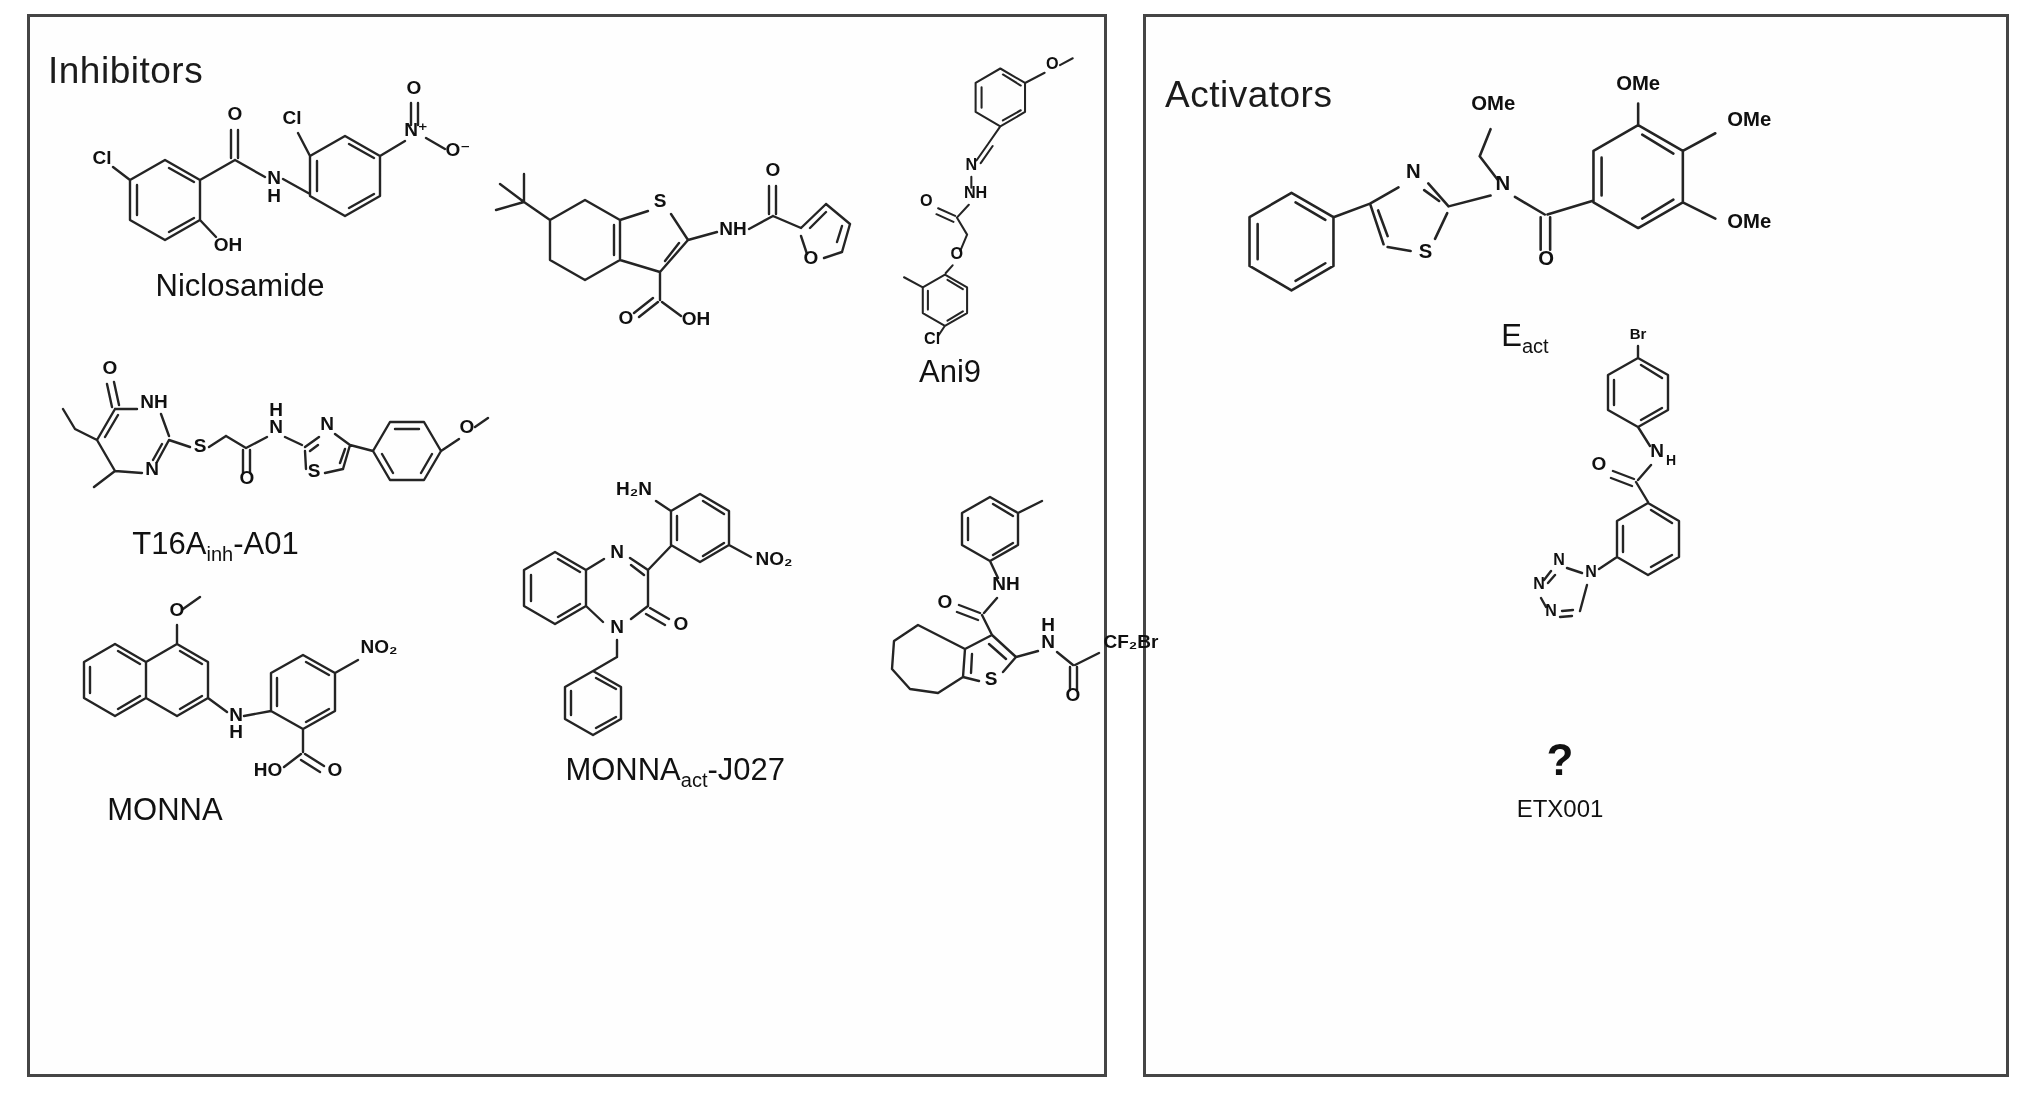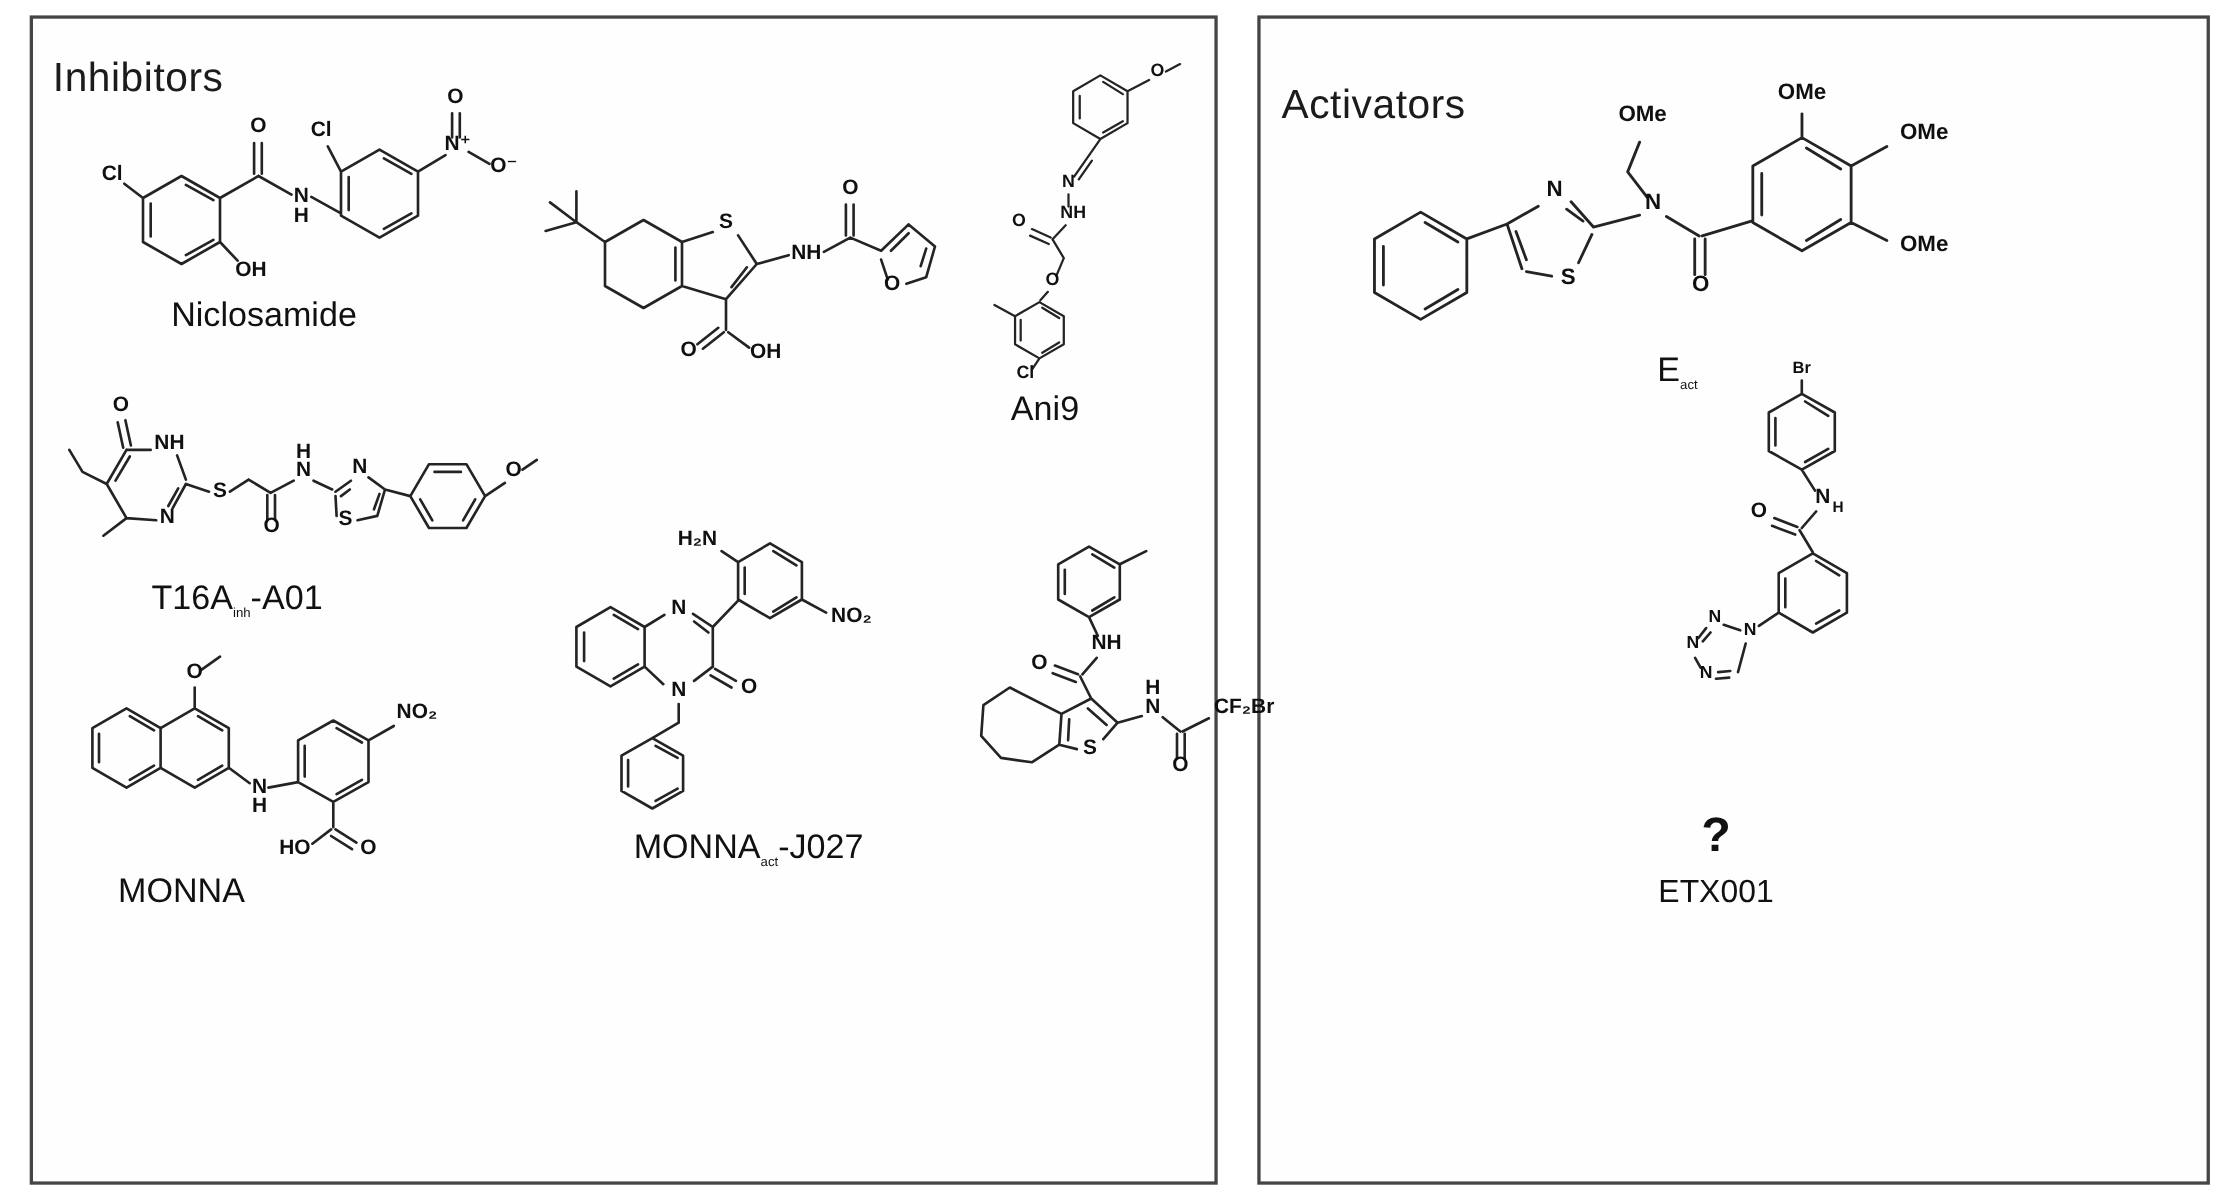--- a/index.html
+++ b/index.html
@@ -6,23 +6,23 @@
   html,body { background:#ffffff; }
   body {
     width:2031px; height:1093px; position:relative; overflow:hidden;
     font-family:"Liberation Sans", sans-serif; color:#161616;
   }
   .panel { position:absolute; border:3px solid #454545; background:#fefefe; }
   .panel-title { position:absolute; font-size:37px; font-weight:400; color:#1b1b1b; letter-spacing:0.5px; }
   .compound { position:absolute; text-align:center; }
   .compound svg { display:block; margin:0 auto; }
   .cname { font-size:31px; color:#111; margin-top:6px; white-space:nowrap; }
-  .cname sub { font-size:12px; }
+  .cname sub { font-size:20px; }
   .qmark { font-size:44px; font-weight:bold; color:#111; }
-  .etx { font-size:29px; color:#111; margin-top:10px; }
+  .etx { font-size:24px; color:#111; margin-top:10px; }
   svg path { stroke:#242424; stroke-width:2.4; fill:none; stroke-linecap:round; stroke-linejoin:round; }
   svg text {
     fill:#101010; font-family:"Liberation Sans","DejaVu Sans",sans-serif;
     font-weight:bold; font-size:19px; text-anchor:middle;
   }
 </style>
 </head>
 <body>
 
 <div class="panel" style="left:27px; top:14px; width:1080px; height:1063px;"></div>

